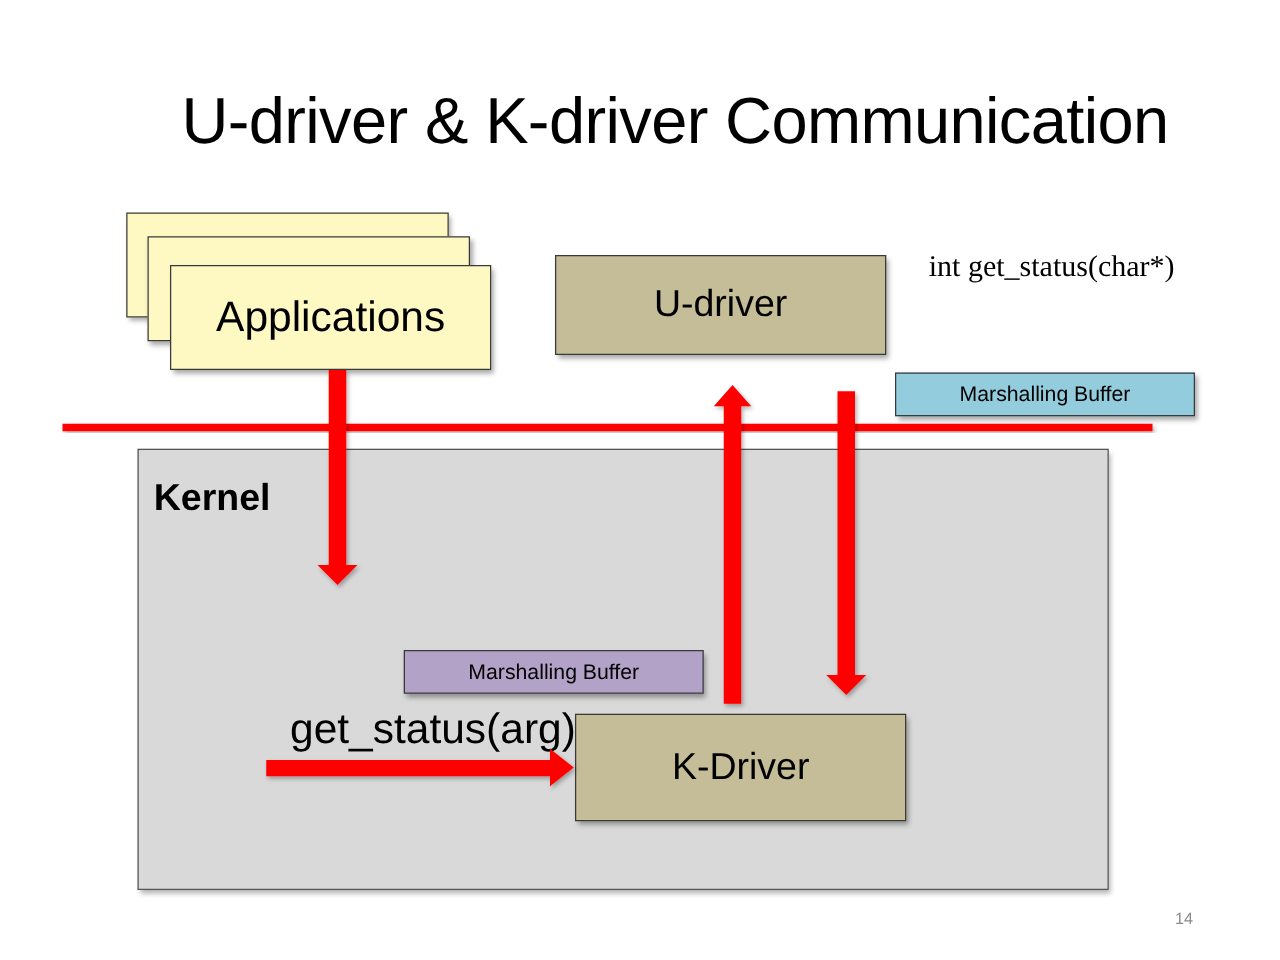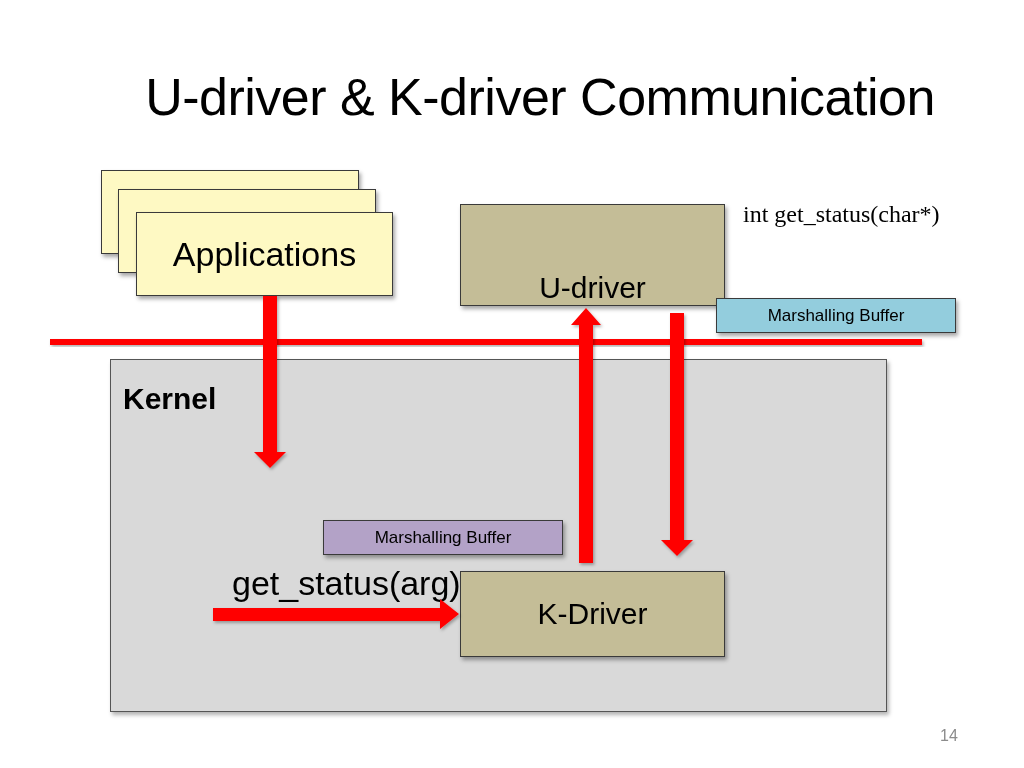--- a/index.html
+++ b/index.html
@@ -28,38 +28,38 @@
     .kernel-area {
       position: absolute; left: 110px; top: 359px; width: 777px; height: 353px;
       box-sizing: border-box; background: #d9d9d9;
       border: 1.5px solid #555; box-shadow: 2px 3px 4px rgba(0,0,0,0.3);
     }
     .kernel-label {
       position: absolute; left: 123px; top: 374px;
       font-size: 30px; font-weight: bold; line-height: 50px;
     }
     .label { position: absolute; font-size: 34px; line-height: 30px; white-space: nowrap; }
-    .page-num { position: absolute; left: 940px; top: 727px; font-size: 16px; color: #8c8c8c; }
+    .page-num { position: absolute; left: 940px; top: 727px; font-size: 13px; color: #8c8c8c; }
     svg.arrows { position: absolute; left: 0; top: 0; width: 1024px; height: 768px; pointer-events: none; }
   </style>
 </head>
 <body>
 
 <div class="title">U-driver &amp; K-driver Communication</div>
 
 <div class="kernel-area"></div>
 <div class="kernel-label">Kernel</div>
 
 <div class="box app" style="left:101px; top:170px; width:258px; height:84px;"></div>
 <div class="box app" style="left:118px; top:189px; width:258px; height:84px;"></div>
 <div class="box app" style="left:136px; top:212px; width:257px; height:84px; font-size:34px;">
   <span>Applications</span>
 </div>
 
-<div class="box tan" style="left:460px; top:204px; width:265px; height:102px; align-items:flex-end; padding-top:22px;">
+<div class="box tan" style="left:444px; top:204px; width:265px; height:80px; align-items:flex-start; padding-top:22px;">
   <span>U-driver</span>
 </div>
 
 <div class="label" style="left:743px; top:199px; font-size:24px;font-family:Liberation Serif, serif;">int get_status(char*)</div>
 
 <div class="box buf-blue" style="left:716px; top:298px; width:240px; height:35px;">
   <span>Marshalling Buffer</span>
 </div>
 
 <div class="box buf-purple" style="left:323px; top:520px; width:240px; height:35px;">

